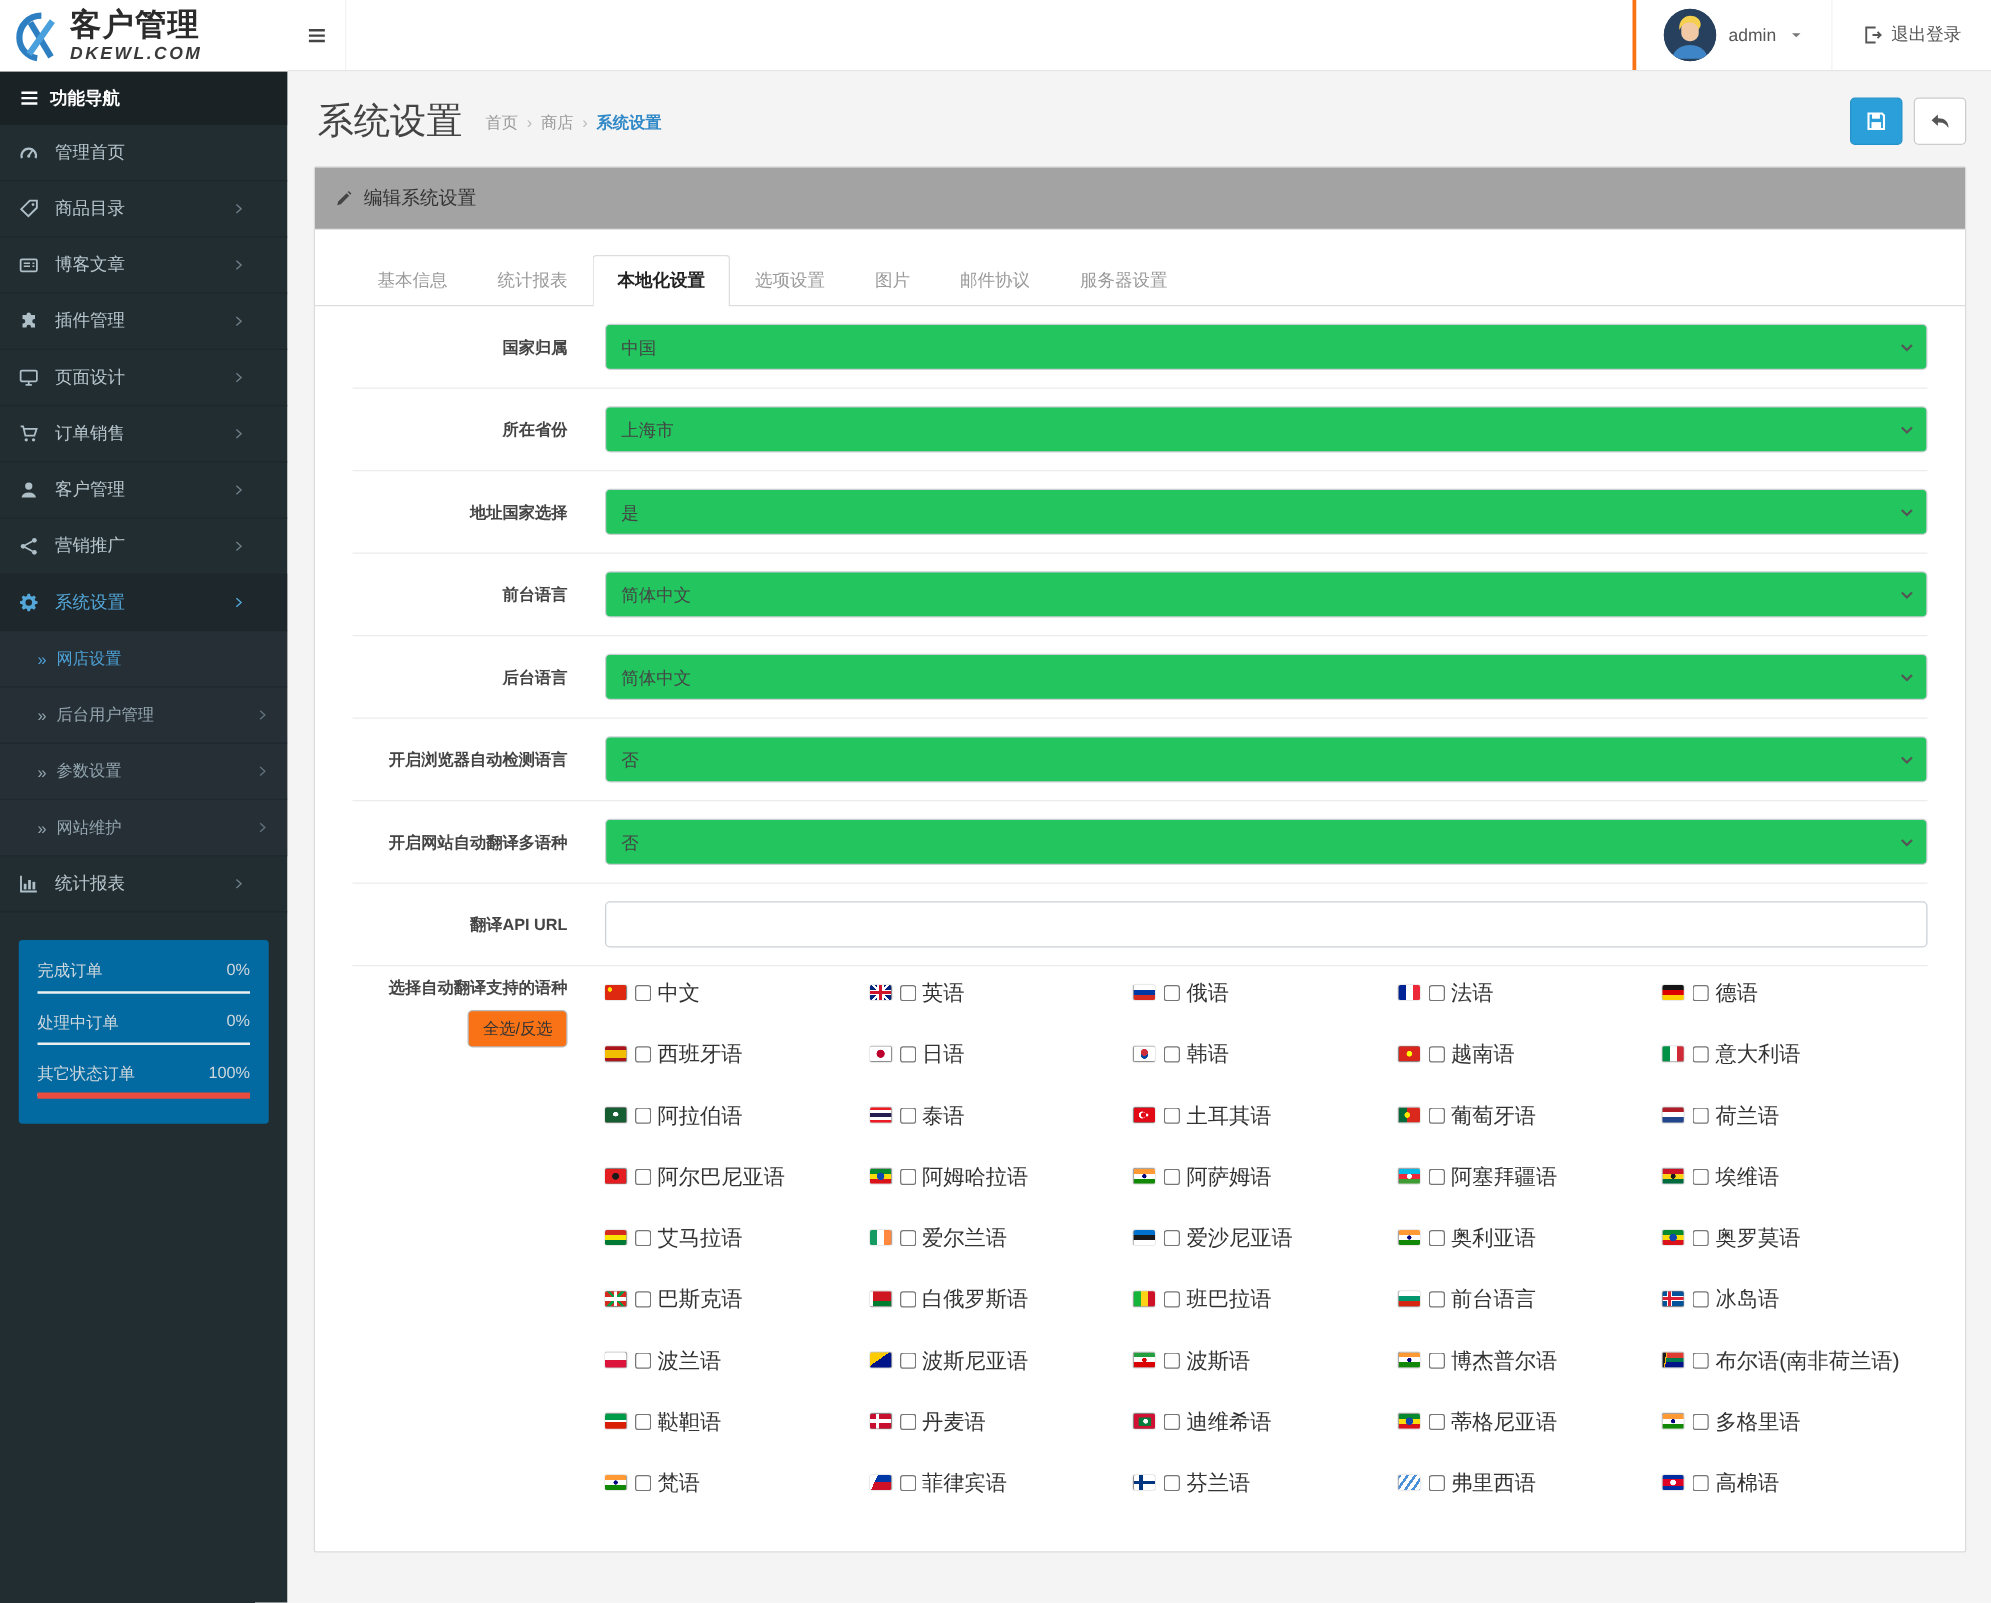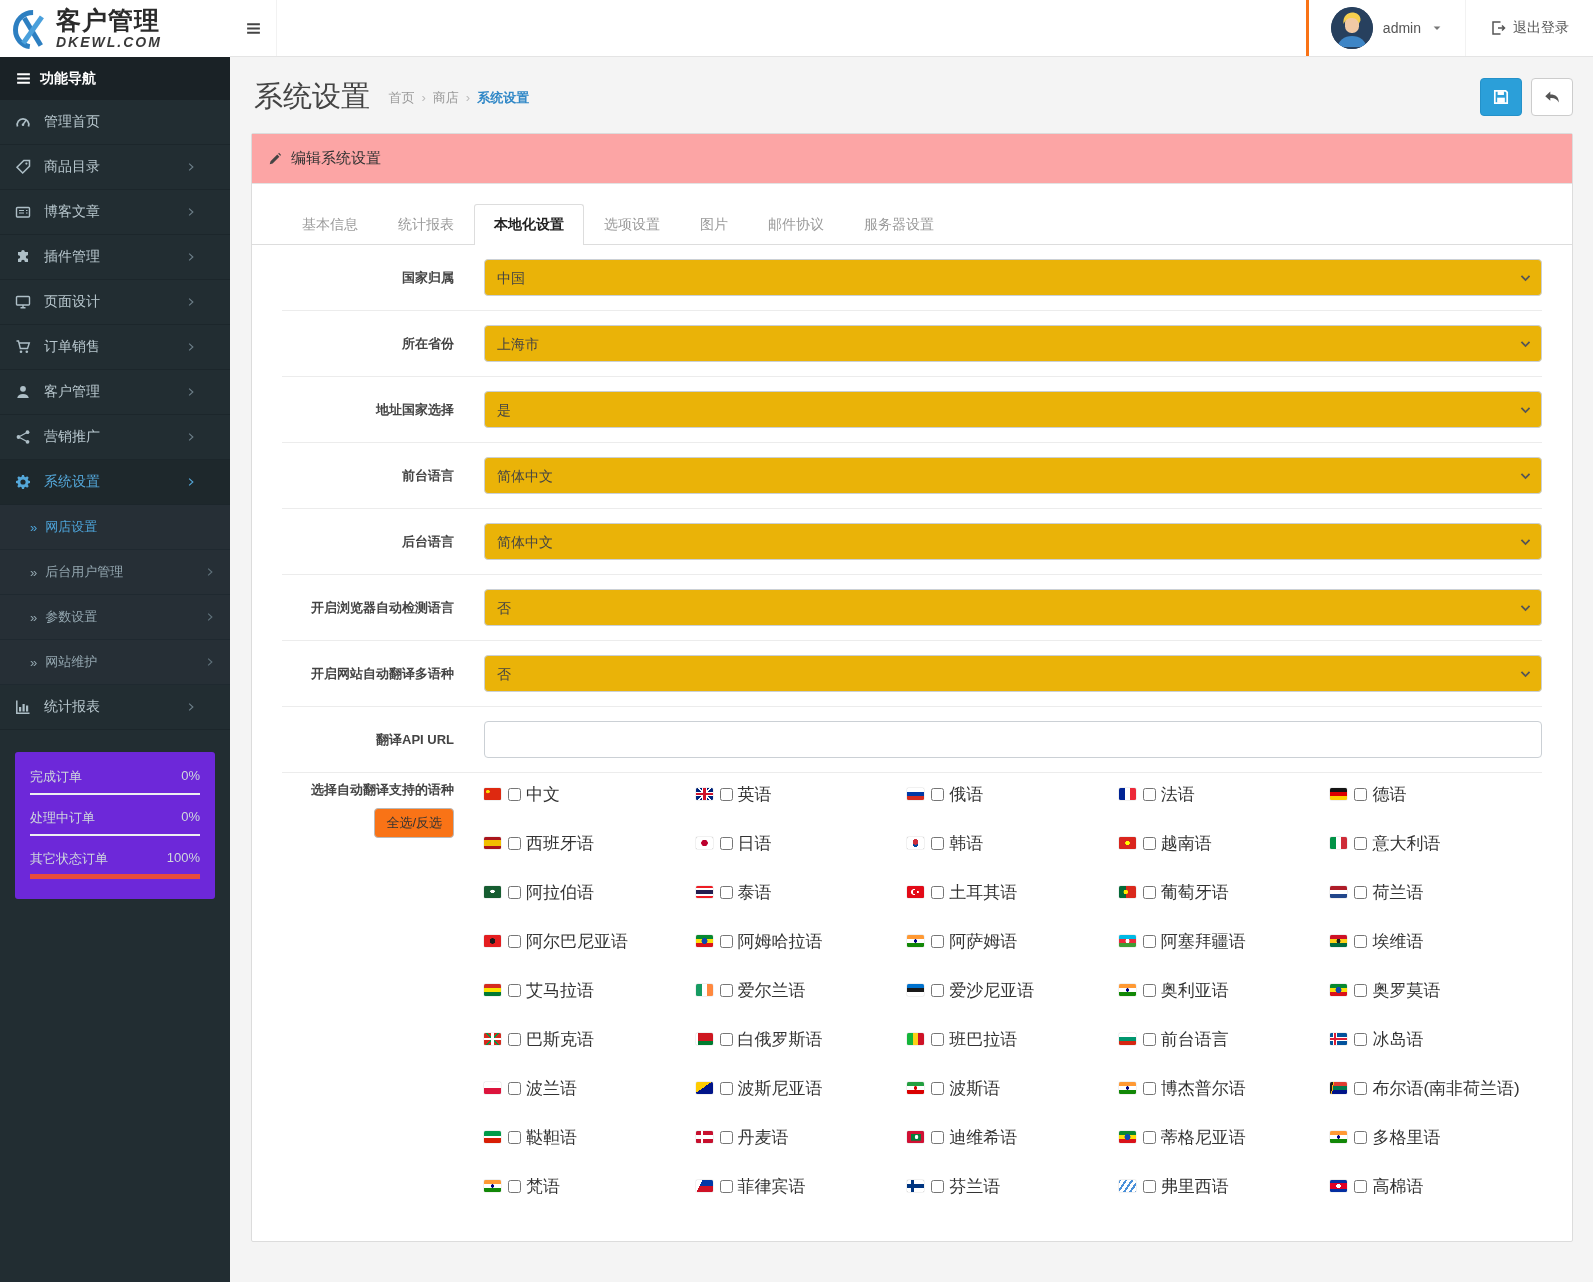--- a/index.html
+++ b/index.html
@@ -31,51 +31,51 @@
   .menu-item .lbl { flex:1; }
   .menu-item .chev { color:#6d7f88; }
   .menu-item.active { background:#1e282c; color:#54a7d9; }
   .menu-item.active .mi { color:#54a7d9; }
   .submenu { list-style:none; background:#262f36; }
   .submenu-item { display:flex; align-items:center; padding:13px 15px 13px 30px; font-size:13px; color:#94a7b0; cursor:pointer; border-bottom:1px solid #1f2930; }
   .submenu-item .arr { margin-right:8px; font-size:13px; }
   .submenu-item .lbl { flex:1; }
   .submenu-item .chev { color:#5f717a; }
   .submenu-item.active { color:#4da3d8; }
-  .stats { margin:22px 15px; padding:16px 15px 8px; background:#6d28d9; border-radius:3px; }
+  .stats { margin:22px 15px; padding:16px 15px 8px; background:#0369a1; border-radius:3px; }
   .stat { margin-bottom:14px; }
   .stat-top { display:flex; justify-content:space-between; font-size:13px; color:#cfd8dc; margin-bottom:7px; }
   .stat-bar { position:relative; height:2px; background:#eceff1; }
   .stat-fill { position:absolute; left:0; top:-1.5px; height:5px; background:#e74c3c; }
 
   
   .content { position:absolute; top:57px; left:230px; right:0; bottom:0; background:#f4f4f4; }
   .page-header { position:relative; padding:20px 20px 16px 24px; }
   .page-title { display:inline; font-size:29px; font-weight:400; color:#444; }
   .breadcrumb { display:inline-block; margin-left:14px; font-size:13px; color:#9a9a9a; vertical-align:4px; }
   .breadcrumb .crumb { color:#9a9a9a; cursor:pointer; }
   .breadcrumb .sep { margin:0 7px; color:#bbb; }
   .breadcrumb .crumb.last { color:#3188c7; font-weight:bold; cursor:default; }
   .actions { position:absolute; right:20px; top:21px; display:flex; gap:9px; }
   .btn-save { width:42px; height:38px; background:#2b9fd9; border:1px solid #2491c9; border-radius:4px; display:flex; align-items:center; justify-content:center; cursor:pointer; }
   .btn-back { width:42px; height:38px; background:#fff; border:1px solid #ccc; border-radius:4px; display:flex; align-items:center; justify-content:center; cursor:pointer; }
 
   .panel { margin:0 20px 0 21px; background:#fff; border:1px solid #dcdcdc; border-radius:2px; }
-  .panel-header { display:flex; align-items:center; gap:9px; padding:15px 16px; background:#fca5a5; border-bottom:1px solid #e3e3e3; font-size:15px; color:#333; }
+  .panel-header { display:flex; align-items:center; gap:9px; padding:15px 16px; background:#a3a3a3; border-bottom:1px solid #e3e3e3; font-size:15px; color:#333; }
   .tabs { display:flex; padding:20px 30px 0; border-bottom:1px solid #ddd; }
   .tab { padding:11px 19px; font-size:14px; color:#9a9a9a; cursor:pointer; margin-bottom:-1px; border:1px solid transparent; border-bottom:none; }
   .tab.active { color:#222; font-weight:bold; background:#fff; border-color:#ddd; border-radius:3px 3px 0 0; position:relative; }
   .tab.active::after { content:""; position:absolute; left:0; right:0; bottom:-1px; height:1px; background:#fff; }
 
   .form { padding:0 30px 30px; }
   .form-row { display:flex; align-items:center; padding:14px 0; }
   .form-row + .form-row { border-top:1px solid #ececec; }
   .f-label { width:172px; flex:none; text-align:right; font-size:13px; font-weight:bold; color:#444; margin-right:30px; }
   .f-control { flex:1; position:relative; }
-  select.f-select { width:100%; height:37px; appearance:none; -webkit-appearance:none; border:1px solid #cbd0d5; border-radius:4px; padding:0 32px 0 12px; font-size:14px; color:#444; background:#eab308; cursor:pointer; font-family:inherit; }
+  select.f-select { width:100%; height:37px; appearance:none; -webkit-appearance:none; border:1px solid #cbd0d5; border-radius:4px; padding:0 32px 0 12px; font-size:14px; color:#444; background:#22c55e; cursor:pointer; font-family:inherit; }
   .select-caret { position:absolute; right:10px; top:50%; transform:translateY(-50%); pointer-events:none; color:#555; }
   input.f-input { width:100%; height:37px; border:1px solid #cbd0d5; border-radius:4px; padding:0 12px; font-size:14px; color:#444; background:#fff; font-family:inherit; }
 
   .langs-row { align-items:flex-start; padding-top:8px; }
   .langs-label-block { width:172px; flex:none; text-align:right; margin-right:30px; }
   .toggle-all { margin-top:9px; padding:5px 11px; font-size:13px; color:#333; background:#f97316; border:1px solid #b9b9b9; border-radius:4px; cursor:pointer; font-family:inherit; }
   .lang-grid { flex:1; display:grid; grid-template-columns:repeat(5,1fr); grid-auto-rows:22px; row-gap:27px; margin-top:2px; }
   .lang-item { display:flex; align-items:center; }
   .flag { width:17px; height:12px; border-radius:1.5px; box-shadow:0 0 1px rgba(0,0,0,.55); flex:none; }
   .lang-item input[type=checkbox] { width:13px; height:13px; margin:0 5px 0 7px; accent-color:#fff; }

